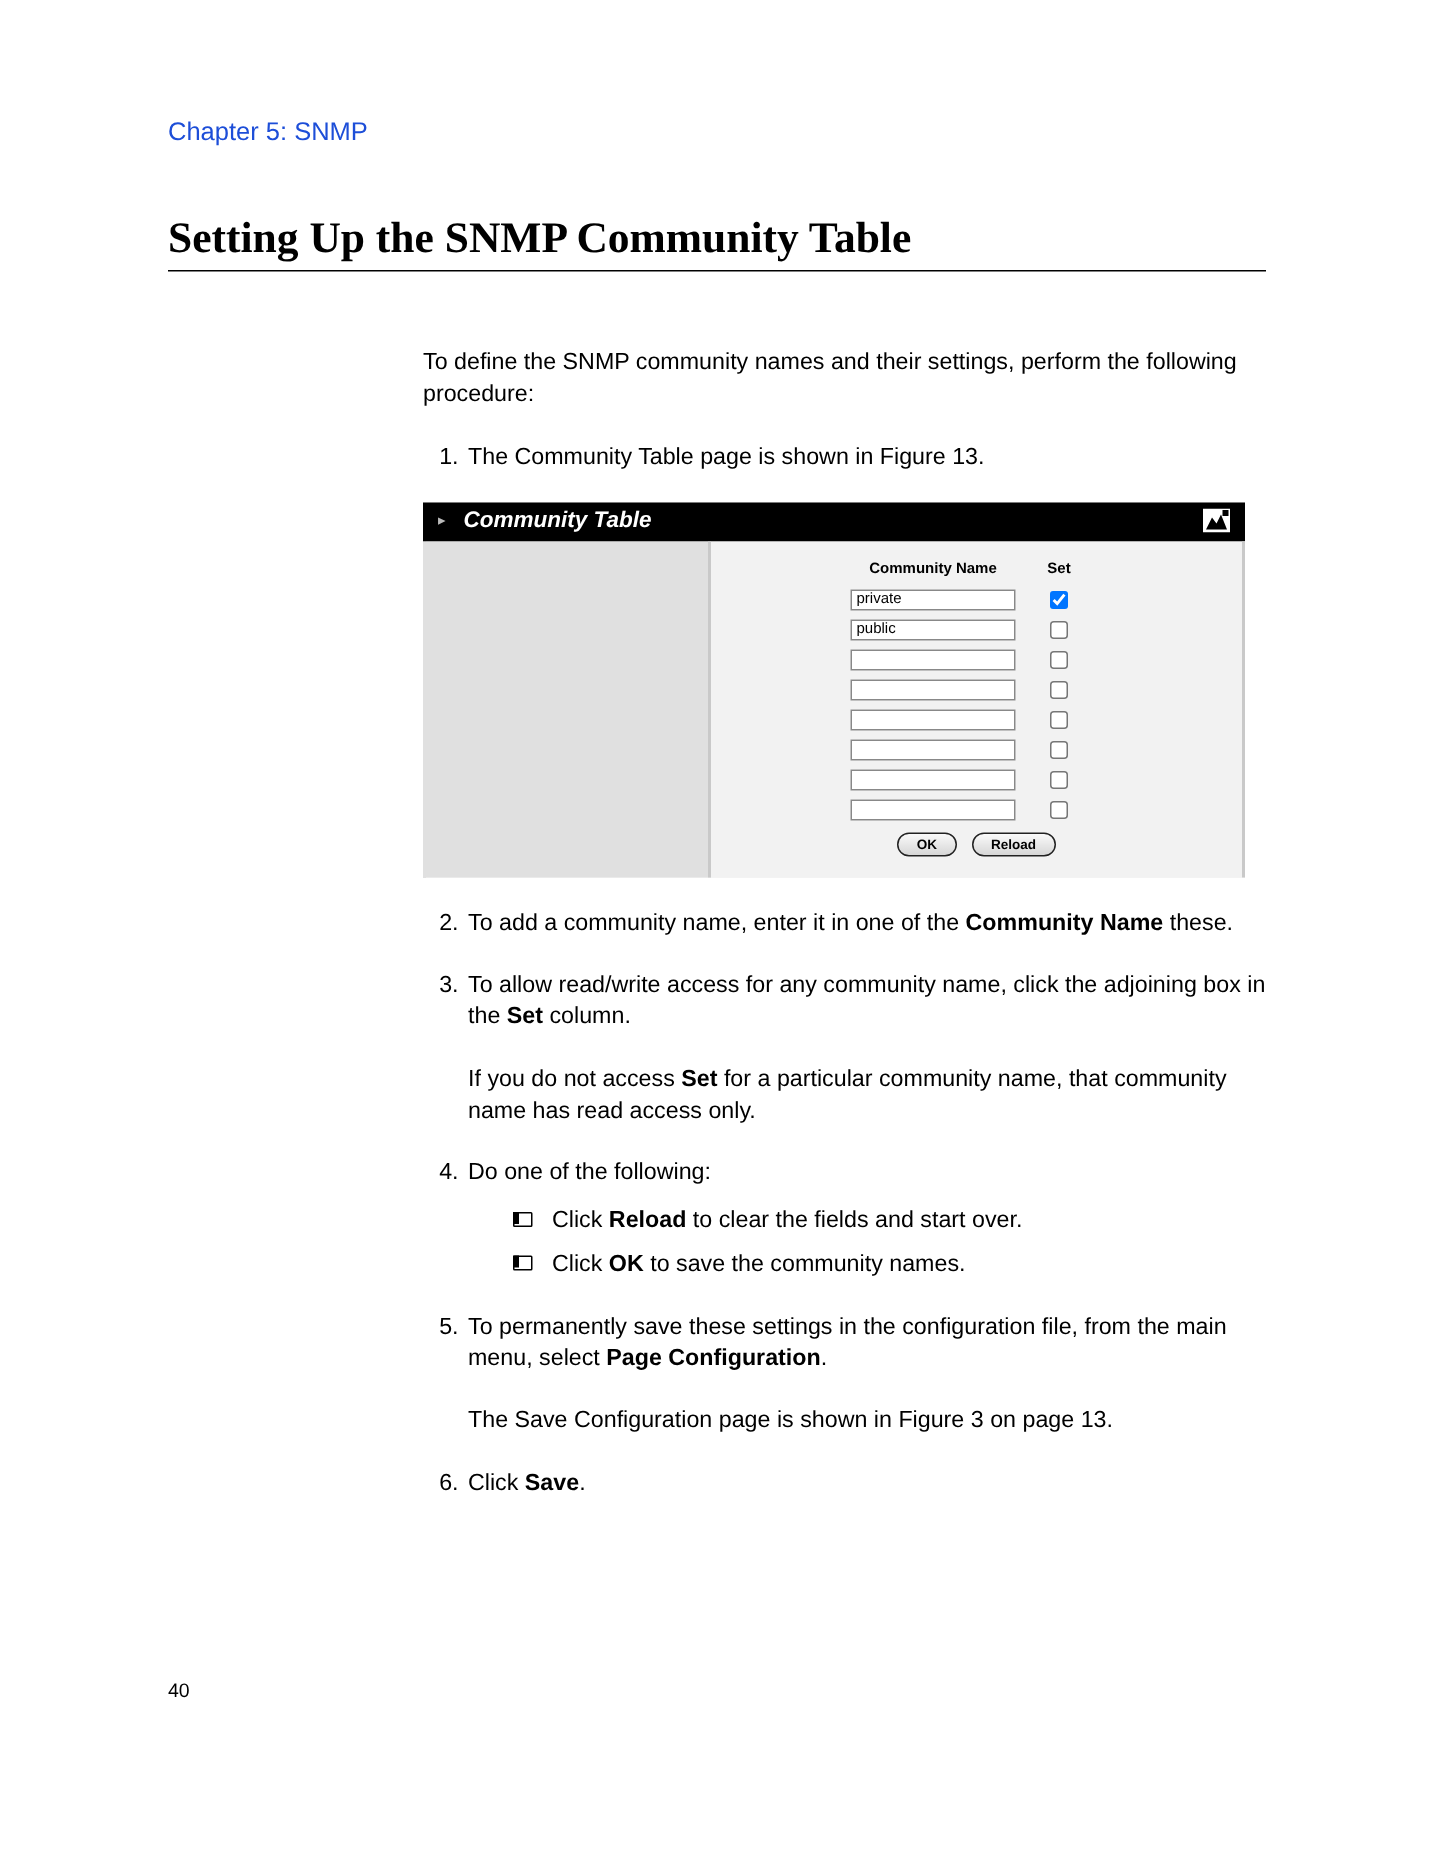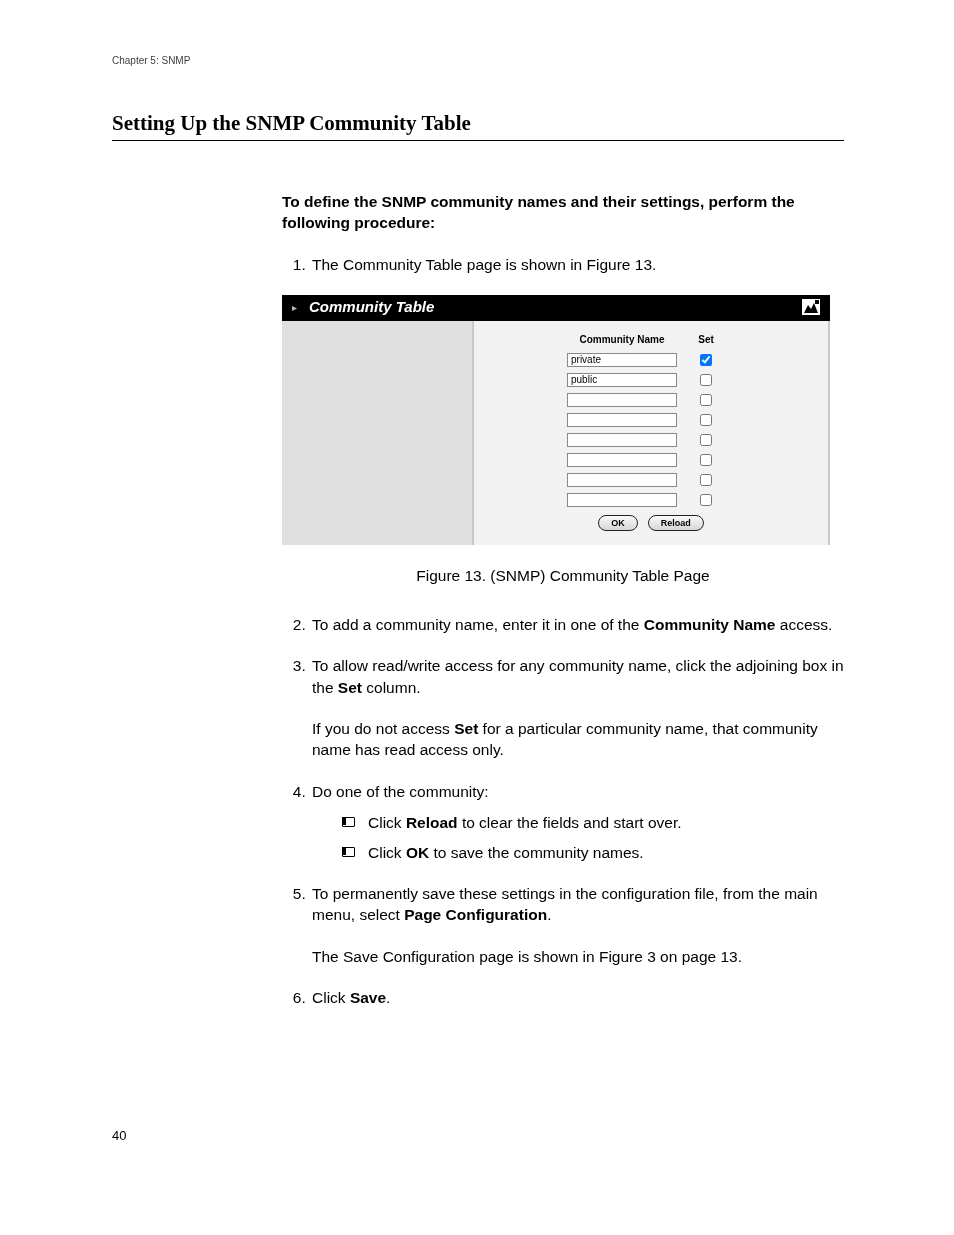--- a/index.html
+++ b/index.html
@@ -9,40 +9,41 @@
     background: #fff;
     font-family: "Times New Roman", Times, serif;
     color: #000;
     width: 954px;
   }
   .page {
     padding: 55px 110px 55px 112px;
   }
   .running-header {
     font-family: Arial, Helvetica, sans-serif;
-    font-size: 10px;
-    color: #404040;
+    font-size: 17px;
+    color: #1d4ed8;
     margin-bottom: 45px;
+    margin-top: 23px;
   }
   .section-title {
     font-family: "Times New Roman", Times, serif;
     font-weight: bold;
-    font-size: 21px;
+    font-size: 29px;
     border-bottom: 1.5px solid #000;
     padding-bottom: 4px;
     margin-bottom: 50px;
   }
   .body-block {
     margin-left: 170px;
     font-family: Arial, Helvetica, sans-serif;
     font-size: 15.5px;
     line-height: 1.38;
     color: #000;
   }
-  .para { margin-bottom: 20px; font-weight: bold; }
+  .para { margin-bottom: 20px; }
   ol.main-list {
     list-style: decimal;
     padding-left: 28px;
     margin: 0 0 20px 0;
   }
   ol.main-list > li { padding-left: 2px; margin-bottom: 20px; }
   ol.main-list > li > .after { margin-top: 20px; }
   .sublist {
     list-style: none;
     padding: 0;
@@ -287,35 +288,34 @@
                   </div>
                 </div>
               <div class="btn-row">
                 <button class="pill-btn">OK</button>
                 <button class="pill-btn">Reload</button>
               </div>
             </div>
           </div>
         </div>
       </div>
-      <div class="fig-caption">Figure 13. (SNMP) Community Table Page</div>
     </div>
 
     <ol class="main-list" start="2">
       <li>
-        <span>To add a community name, enter it in one of the </span><span class="bold">Community Name</span><span> access.</span>
+        <span>To add a community name, enter it in one of the </span><span class="bold">Community Name</span><span> these.</span>
       </li>
       <li>
         <span>To allow read/write access for any community name, click the adjoining box in the </span><span class="bold">Set</span><span> column.</span>
         <div class="after">
           <span>If you do not access </span><span class="bold">Set</span><span> for a particular community name, that community name has read access only.</span>
         </div>
       </li>
       <li>
-        <span>Do one of the community:</span>
+        <span>Do one of the following:</span>
         <ul class="sublist">
           <li>
             <span>Click </span><span class="bold">Reload</span><span> to clear the fields and start over.</span>
           </li>
           <li>
             <span>Click </span><span class="bold">OK</span><span> to save the community names.</span>
           </li>
         </ul>
       </li>
       <li>

